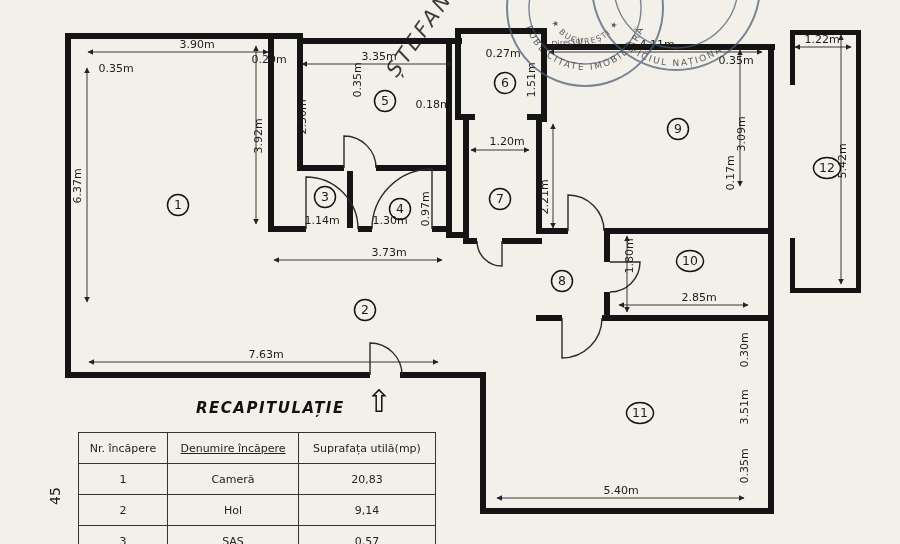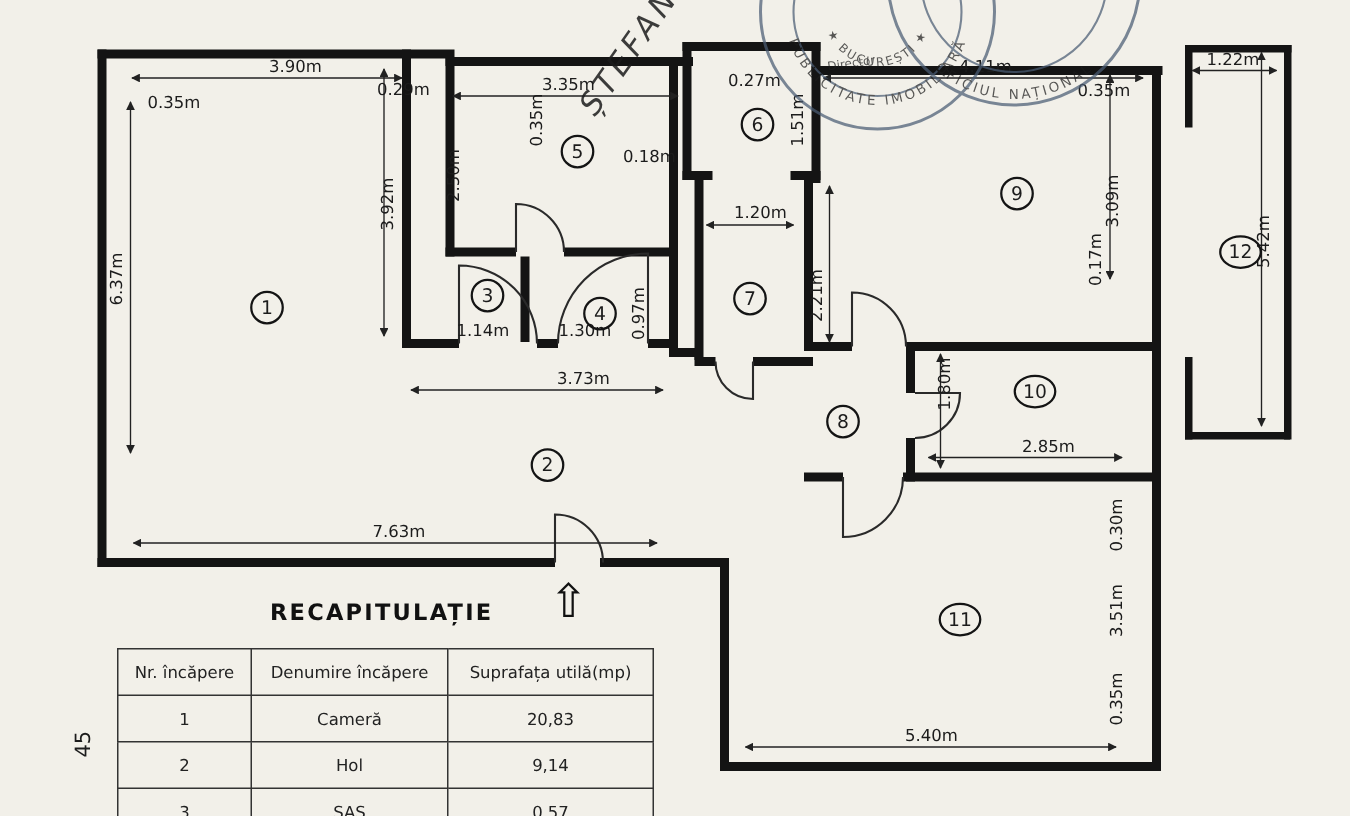--- a/index.html
+++ b/index.html
@@ -2,25 +2,25 @@
 <html><head>
 <meta charset="utf-8">
 <style>
   html,body{margin:0;padding:0;}
   body{width:900px;height:544px;overflow:hidden;background:#ffffff;}
   .canvas{position:relative;width:900px;height:544px;background:#f2f0e9;font-family:"DejaVu Sans",sans-serif;}
   .plan-svg{position:absolute;left:0;top:0;}
   svg text{font-family:"DejaVu Sans",sans-serif;fill:#1c1c1c;}
   .dimlbl{font-size:11px;}
   .roomnum{font-size:12.5px;}
-  .recap-title{position:absolute;left:180px;top:399px;font-size:15px;font-weight:bold;letter-spacing:1.5px;color:#111;}
+  .recap-title{position:absolute;left:196px;top:399px;font-size:15px;font-weight:bold;letter-spacing:1.5px;color:#111;font-style:italic;}
   .north-arrow{position:absolute;left:366px;top:386px;font-size:31px;color:#111;line-height:1;}
   table.recap{position:absolute;left:78px;top:432px;border-collapse:collapse;font-size:11px;color:#222;}
   table.recap th,table.recap td{border:1.5px solid #333;padding:5px 4px;text-align:center;font-weight:normal;height:20px;background:transparent;}
-  .c1{width:80px;} .c2{width:122px;} .c3{width:128px;margin-left:24px;}
+  .c1{width:80px;} .c2{width:122px;text-decoration:underline;} .c3{width:128px;margin-left:24px;}
 </style>
 </head>
 <body>
 
 <div class="canvas">
 
   <svg class="plan-svg" width="900" height="544" viewBox="0 0 900 544">
     <defs>
       <marker id="arr" viewBox="0 0 10 10" refX="9" refY="5" markerWidth="6.5" markerHeight="6.5" orient="auto-start-reverse">
         <path d="M0,0 L10,5 L0,10 z" fill="#222"></path>

